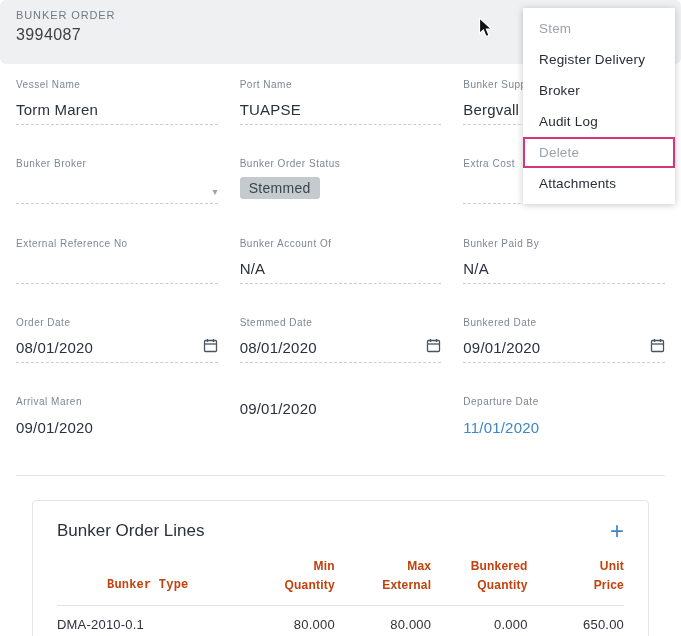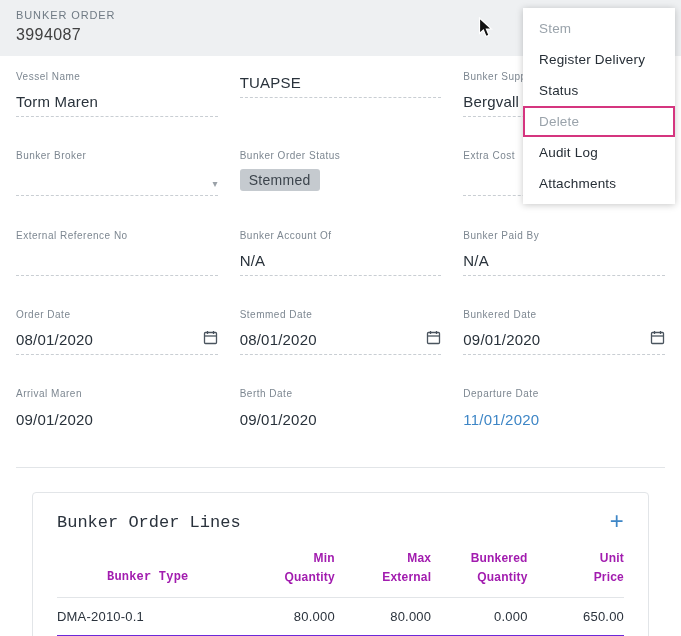--- a/index.html
+++ b/index.html
@@ -10,21 +10,22 @@
     color: #2a323c;
     position: relative;
     overflow: hidden;
   }
   .screen { width: 681px; height: 636px; position: relative; }
 
   
   .topbar {
     background: var(--topbar-bg, #eef0f2);
     padding: 9px 16px 10px;
-    height: 56px;
+    height: 64px;
+    border-radius: 6px;
   }
   .topbar-label {
     font-size: 11px;
     color: #6f7a84;
     letter-spacing: 0.9px;
     font-weight: 500;
   }
   .topbar-number {
     font-size: 16px;
     color: #404040;
@@ -80,34 +81,33 @@
     border: 1px solid #e2e5e8;
     border-radius: 4px;
     padding-top: 16px;
     background: #fff;
   }
   .card-header {
     display: flex;
     justify-content: space-between;
     align-items: flex-start;
     padding: 4px 24px 12px;
-    font-family: Liberation Mono, monospace;
   }
   .card-title { font-size: 17px; font-weight: 500; color: #2a323c; }
   .add-btn {
     color: var(--link-blue, #3e86c6);
     font-size: 24px;
     line-height: 20px;
     font-weight: 400;
     cursor: pointer;
   }
   table { width: calc(100% - 48px); margin: 0 24px; border-collapse: collapse; }
   th {
     font-size: 12px;
-    color: #a21caf;
+    color: #c2410c;
     font-weight: bold;
     text-align: right;
     white-space: pre-line;
     padding: 4px 0 10px;
     border-bottom: 1px solid #e2e5e8;
     line-height: 1.6;
     vertical-align: bottom;
     letter-spacing: 0.2px;
   }
   th:first-child { text-align: center; vertical-align: bottom; font-family: Liberation Mono, monospace; }
@@ -162,20 +162,21 @@
   <div class="content">
 
     <div class="form-row">
       <div>
         <div class="field-label">Vessel Name</div>
         <div class="field-value">
           <span>Torm Maren</span>
         </div>
       </div>
       <div>
+        <div class="field-label">Port Name</div>
         <div class="field-value">
           <span>TUAPSE</span>
         </div>
       </div>
       <div>
         <div class="field-label">Bunker Supplier</div>
         <div class="field-value">
           <span>Bergvall Ma</span>
         </div>
       </div>
@@ -270,21 +271,20 @@
     </div>
 
     <div class="form-row">
       <div>
         <div class="field-label">Arrival Maren</div>
         <div class="field-value no-line">
           <span>09/01/2020</span>
         </div>
       </div>
       <div>
-        <div class="field-label">Berth Date</div>
         <div class="field-value no-line">
           <span>09/01/2020</span>
         </div>
       </div>
       <div>
         <div class="field-label">Departure Date</div>
         <div class="field-value no-line link">
           <span>11/01/2020</span>
         </div>
       </div>
@@ -334,23 +334,23 @@
             <td>450.00</td>
           </tr>
         </tbody>
       </table>
     </div>
   </div>
 
   <div class="menu">
     <div class="menu-item disabled">Stem</div>
     <div class="menu-item">Register Delivery</div>
-    <div class="menu-item">Status</div>
+    <div class="menu-item">Broker</div>
+    <div class="menu-item">Audit Log</div>
     <div class="menu-item highlight">Delete</div>
-    <div class="menu-item">Audit Log</div>
     <div class="menu-item">Attachments</div>
   </div>
 
   <div class="cursor">
     <svg width="15" height="22" viewBox="0 0 15 22">
       <path d="M1.5 1 L1.5 16.5 L5.4 13 L8 19.5 L11 18.3 L8.4 12 L13.5 12 Z" fill="#111111" stroke="#ffffff" stroke-width="1.2"></path>
     </svg>
   </div>
 
 </div>

